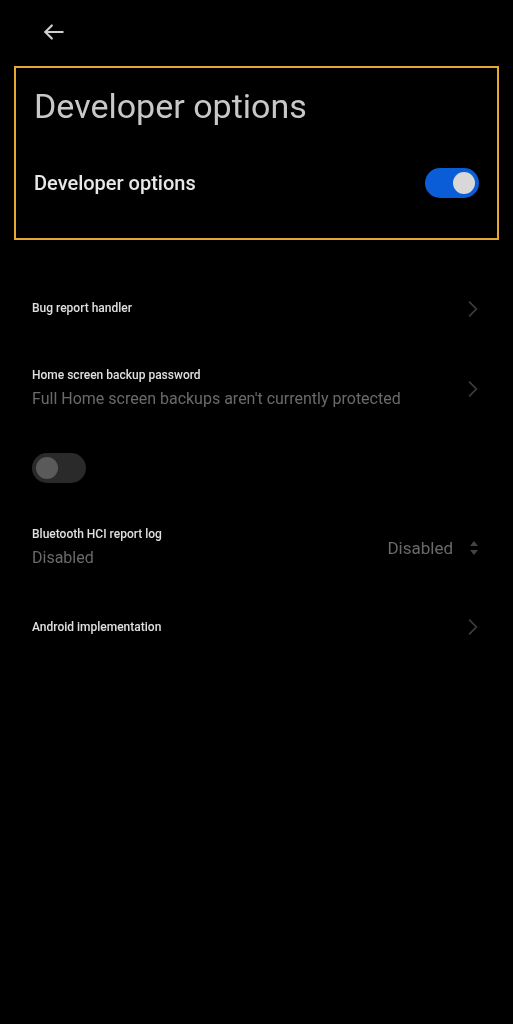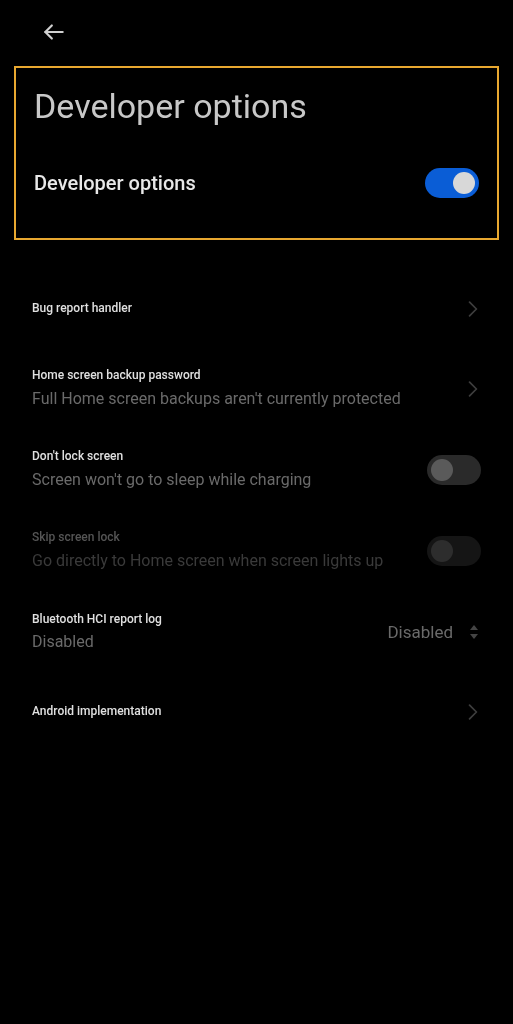--- a/index.html
+++ b/index.html
@@ -184,42 +184,27 @@
     <div class="setting-control">
       <div class="chevron">
         <svg width="10" height="16" viewBox="0 0 8 14" fill="none" stroke="#888" stroke-width="1.5" stroke-linecap="round" stroke-linejoin="round">
           <polyline points="1 1 7 7 1 13"></polyline>
         </svg>
       </div>
     </div>
   </div>
 
   <div class="setting-item">
-    <div class="setting-text">
-      <div class="setting-title">Don't lock screen</div>
-      <div class="setting-subtitle">Screen won't go to sleep while charging</div>
-    </div>
     <div class="setting-control">
       <div class="toggle toggle-off">
         <div class="toggle-thumb"></div>
       </div>
     </div>
   </div>
 
-  <div class="setting-item">
-    <div class="setting-text">
-      <div class="setting-title dimmed">Skip screen lock</div>
-      <div class="setting-subtitle dimmed">Go directly to Home screen when screen lights up</div>
-    </div>
-    <div class="setting-control">
-      <div class="toggle toggle-off toggle-disabled">
-        <div class="toggle-thumb"></div>
-      </div>
-    </div>
-  </div>
 
   <div class="setting-item">
     <div class="setting-text">
       <div class="setting-title">Bluetooth HCI report log</div>
       <div class="setting-subtitle">Disabled</div>
     </div>
     <div class="setting-control">
       <span class="dropdown-value">Disabled</span>
       <div class="updown-icon">
         <svg width="12" height="18" viewBox="0 0 12 18" fill="#888">

